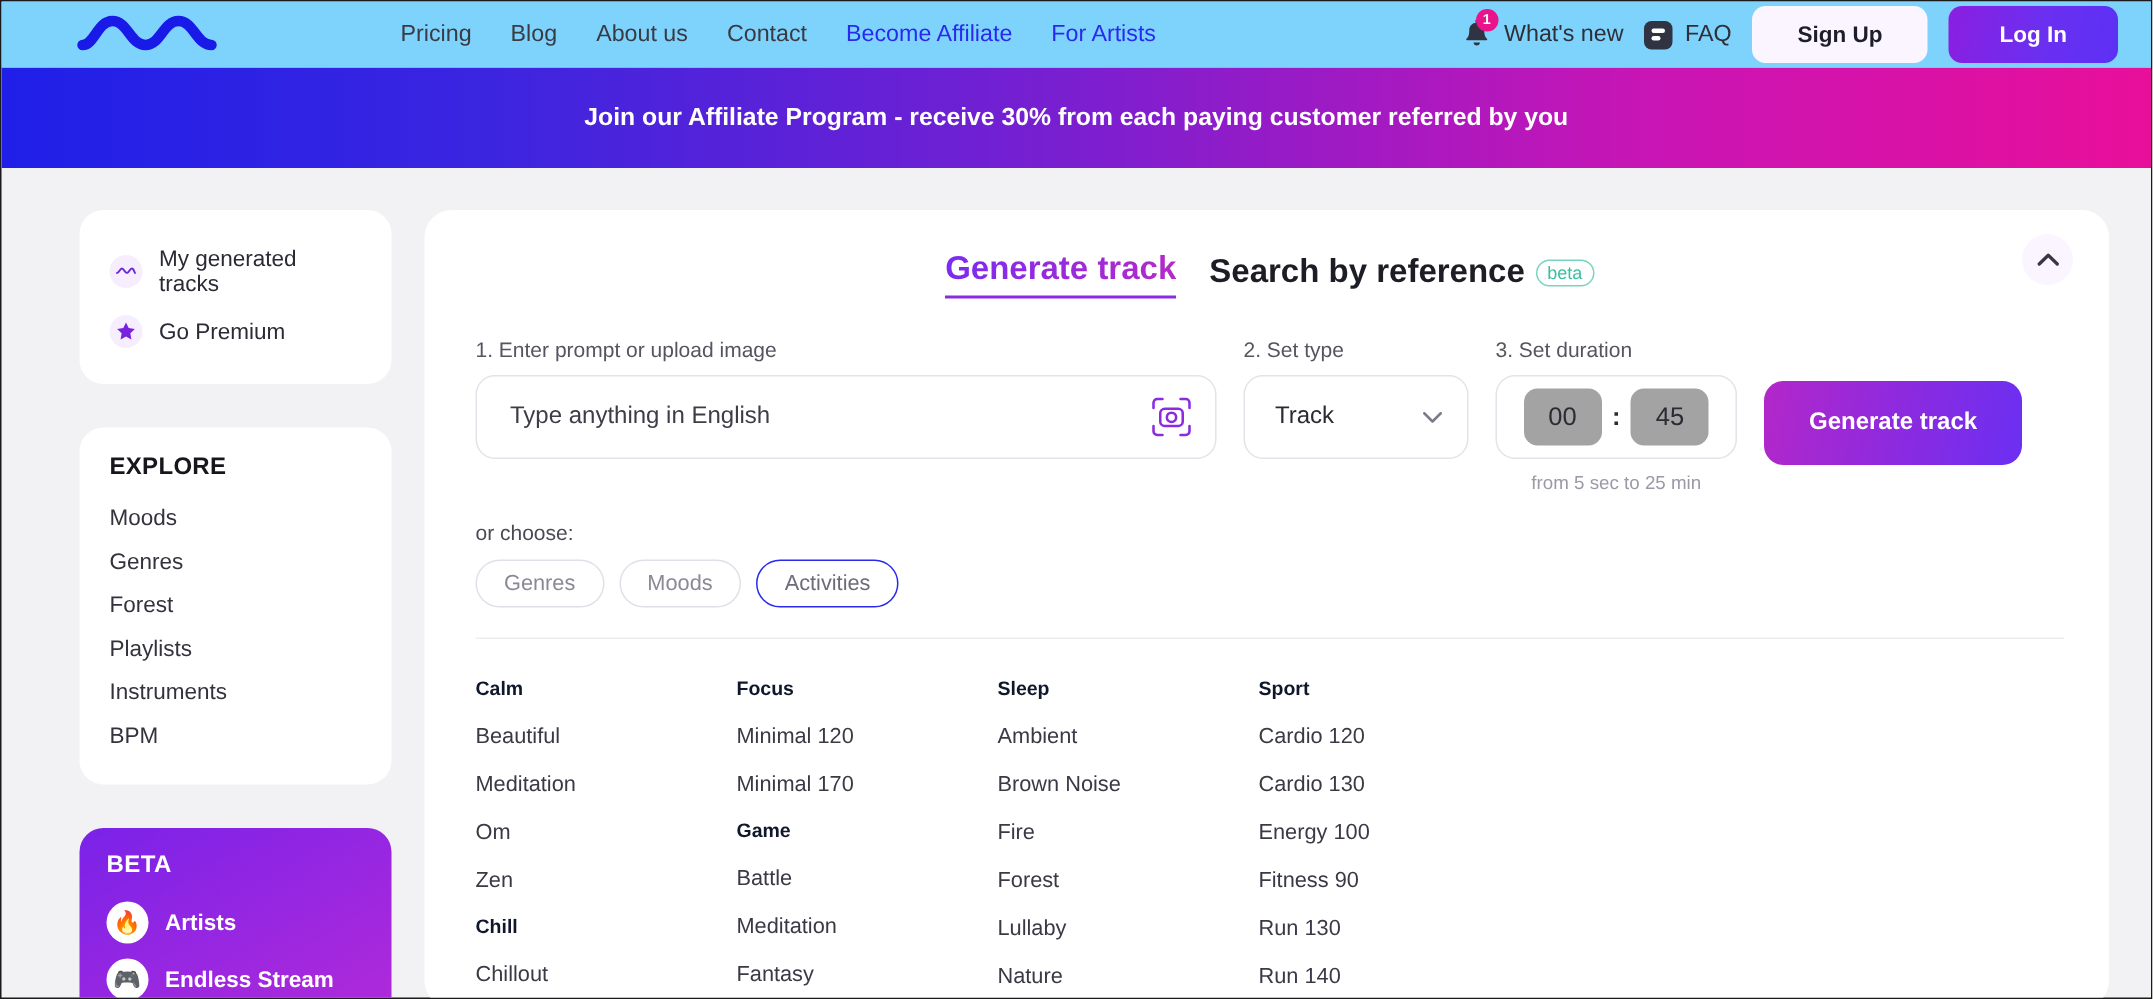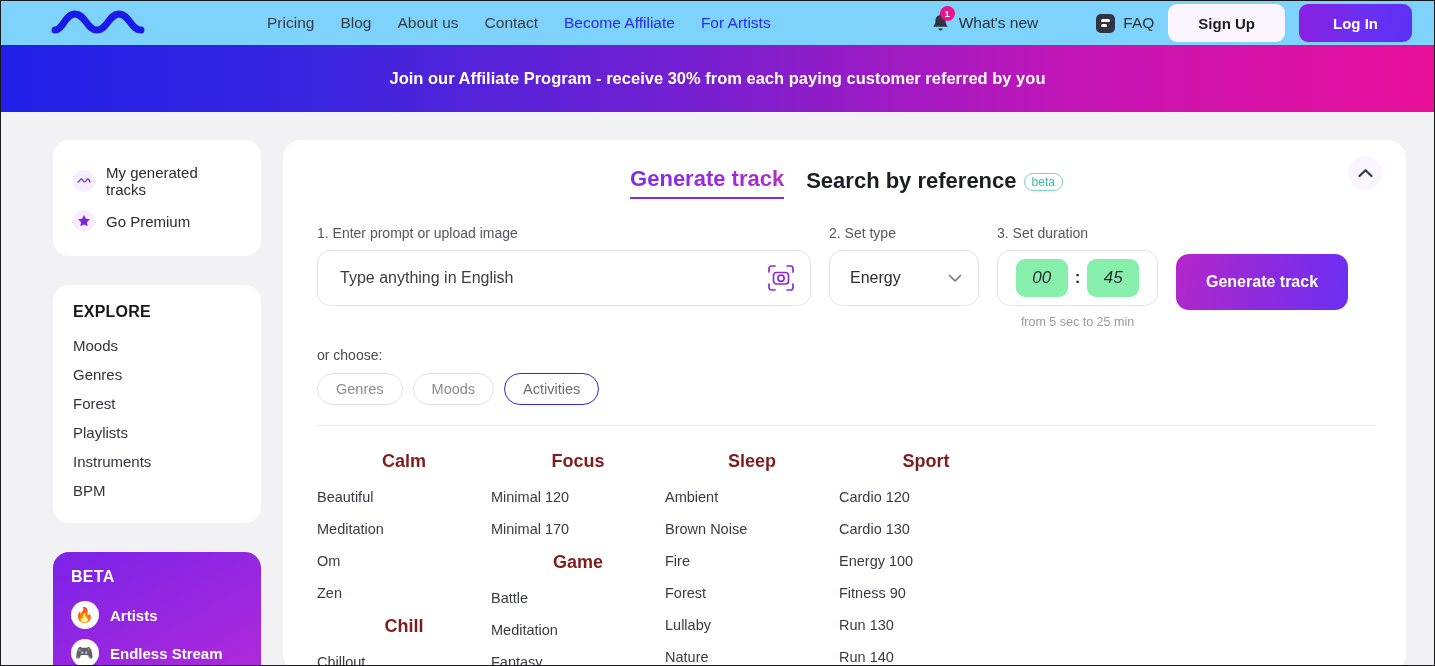--- a/index.html
+++ b/index.html
@@ -51,21 +51,21 @@
   .badge {
     position: absolute; top: -5px; left: 9px;
     background: #e8148c; color: #fff;
     font-size: 9.5px; font-weight: bold;
     width: 15px; height: 15px; border-radius: 50%;
     display: flex; align-items: center; justify-content: center;
     line-height: 1;
   }
   .faq {
     display: flex; align-items: center; gap: 8px;
-    font-size: 15.5px; color: #2f2f38; cursor: pointer; margin-left: 44px;
+    font-size: 15.5px; color: #2f2f38; cursor: pointer;
   }
   .faq-icon {
     width: 19px; height: 19px; border-radius: 5px;
     background: #303442;
     display:flex; flex-direction: column; align-items:center; justify-content:center; gap:2.5px;
   }
   .faq-icon i { display:block; background:#fff; height:2.6px; border-radius:2px; }
   .faq-icon i:nth-child(1){ width: 9px; }
   .faq-icon i:nth-child(2){ width: 6px; margin-right: 3px;}
   .btn-signup {
@@ -209,25 +209,25 @@
     padding: 0 16px 0 20px; cursor: pointer;
     font-size: 16px; color: #2b2b35;
   }
   .col-dur { flex: 0 0 161px; }
   .dur-box {
     height: 56px; border: 1px solid #e3e3ea; border-radius: 13px;
     display: flex; align-items: center; justify-content: center;
     gap: 4px;
   }
   .dur-seg {
-    background: #86efac; border-radius: 9px;
+    background: #a3a3a3; border-radius: 9px;
     width: 52px; height: 38px;
     display: flex; align-items: center; justify-content: center;
     font-size: 17px; color: #2b2b35; cursor: text;
-    border: none; font-family: inherit; text-align: center; font-style: italic;
+    border: none; font-family: inherit; text-align: center;
   }
   .dur-colon { font-size: 17px; color: #2b2b35; font-weight: bold; padding: 0 3px; }
   .dur-hint { font-size: 12.5px; color: #9a9aa6; margin-top: 9px; text-align: center; }
   .btn-generate {
     height: 56px; border: none; border-radius: 13px;
     background: linear-gradient(100deg, #b327c9 0%, #8e2ade 50%, #6b2ff2 100%);
     color: #fff; font-size: 16px; font-weight: bold;
     padding: 0 30px; cursor: pointer; font-family: inherit;
     flex: 0 0 auto; margin-top: 29px;
   }
@@ -238,21 +238,21 @@
     border: 1px solid #e0e0e8; border-radius: 20px;
     padding: 7px 18px; font-size: 14.5px; color: #8a8a96;
     background: #fff; cursor: pointer; font-family: inherit;
   }
   .chip.selected { border: 1.6px solid #2a2aee; color: #6d6d7a; }
 
   .divider { height: 1px; background: #ededf1; margin-top: 20px; }
 
   .cat-grid { display: flex; margin-top: 18px; }
   .cat-col { width: 174px; flex: 0 0 174px; }
-  .cat-head { font-size: 18px; font-weight: bold; color: #7f1d1d; padding: 7px 0 9px; text-align: center; }
+  .cat-head { font-size: 13px; font-weight: bold; color: #0f172a; padding: 7px 0 9px; }
   .cat-item { font-size: 14.5px; color: #3a3a46; padding: 8px 0; cursor: pointer; }
 </style>
 </head>
 <body>
 
 <div class="page">
 
   <div class="header">
     <div class="logo">
       <svg width="94" height="30" viewBox="0 0 94 30">
@@ -372,21 +372,21 @@
                 <rect x="7.5" y="9.5" width="15" height="11.5" rx="3" fill="none" stroke="#8a2be0" stroke-width="1.7"></rect>
                 <circle cx="15" cy="15.2" r="3.1" fill="none" stroke="#8a2be0" stroke-width="1.7"></circle>
               </svg>
             </span>
           </div>
         </div>
 
         <div class="col-type">
           <div class="field-label">2. Set type</div>
           <div class="select-box">
-            <span>Energy</span>
+            <span>Track</span>
             <svg width="14" height="9" viewBox="0 0 14 9">
               <path d="M1.5 1.5L7 7L12.5 1.5" fill="none" stroke="#7a7a88" stroke-width="1.7" stroke-linecap="round" stroke-linejoin="round"></path>
             </svg>
           </div>
         </div>
 
         <div class="col-dur">
           <div class="field-label">3. Set duration</div>
           <div class="dur-box">
             <span class="dur-seg">00</span>

